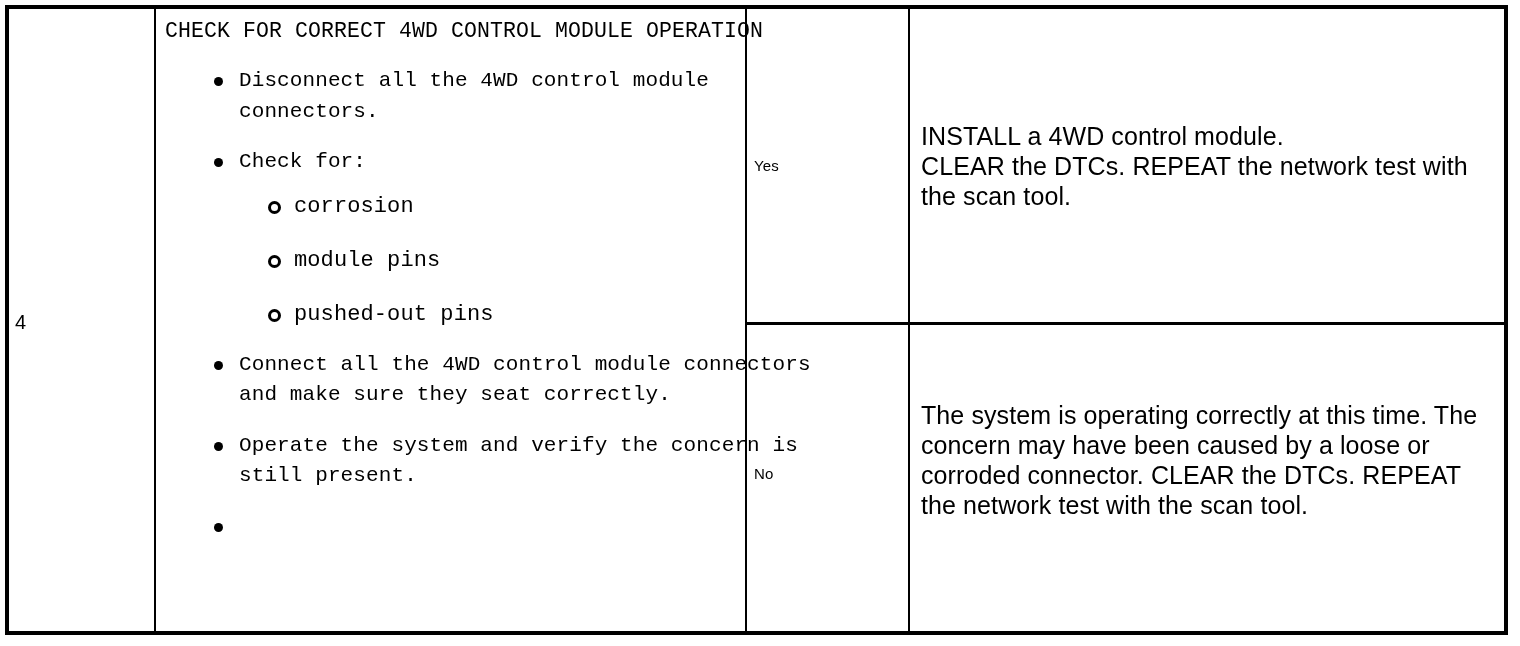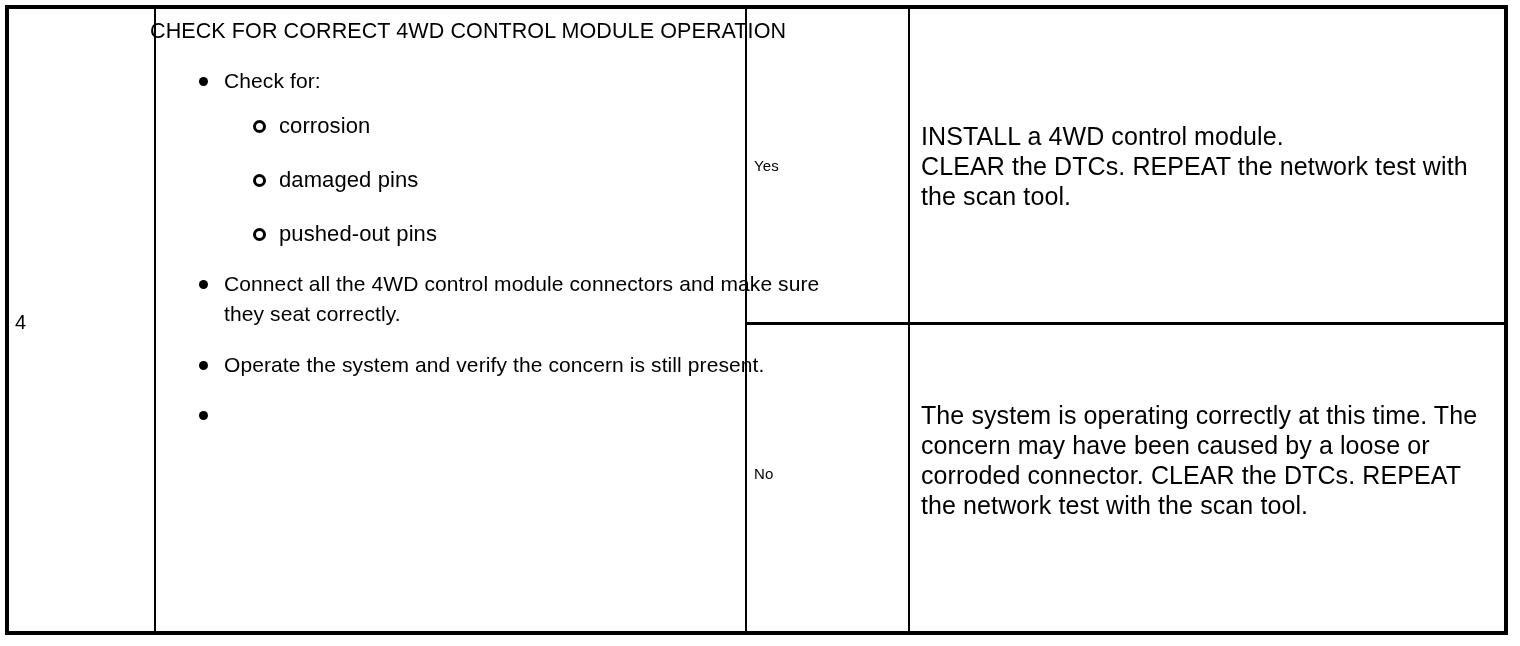--- a/index.html
+++ b/index.html
@@ -58,21 +58,21 @@
   }
 
   
   .col {
     position: absolute;
     top: 0;
     bottom: 0;
     box-sizing: border-box;
   }
   .col-step    { left: 0;     width: 145px; }
-  .col-content { left: 132px; width: 707px; }
+  .col-content { left: 147px; width: 707px; font-family: Liberation Mono, monospace; }
   .col-result  { left: 738px; width: 161px; }
   .col-action  { left: 901px; right: 0; }
 
   
   .step-number {
     position: absolute;
     left: 6px;
     top: 302px;
     font-size: 20px;
     line-height: 22px;
@@ -205,33 +205,37 @@
       <div class="step-number">4</div>
     </div>
 
     <div class="col col-content">
       <div class="content-inner">
 
         <div class="test-title">CHECK FOR CORRECT 4WD CONTROL MODULE OPERATION</div>
 
         <ul class="bullets">
 
+          <li>
+            <span class="bullet-dot"></span>
+            <span>Disconnect all the 4WD control module connectors.</span>
+          </li>
 
           <li>
             <span class="bullet-dot"></span>
             <span>Check for:</span>
 
             <ul class="sub-bullets">
               <li>
                 <span class="bullet-ring"></span>
                 <span>corrosion</span>
               </li>
               <li>
                 <span class="bullet-ring"></span>
-                <span>damaged pins</span>
+                <span>module pins</span>
               </li>
               <li>
                 <span class="bullet-ring"></span>
                 <span>pushed-out pins</span>
               </li>
             </ul>
           </li>
 
           <li>
             <span class="bullet-dot"></span>

